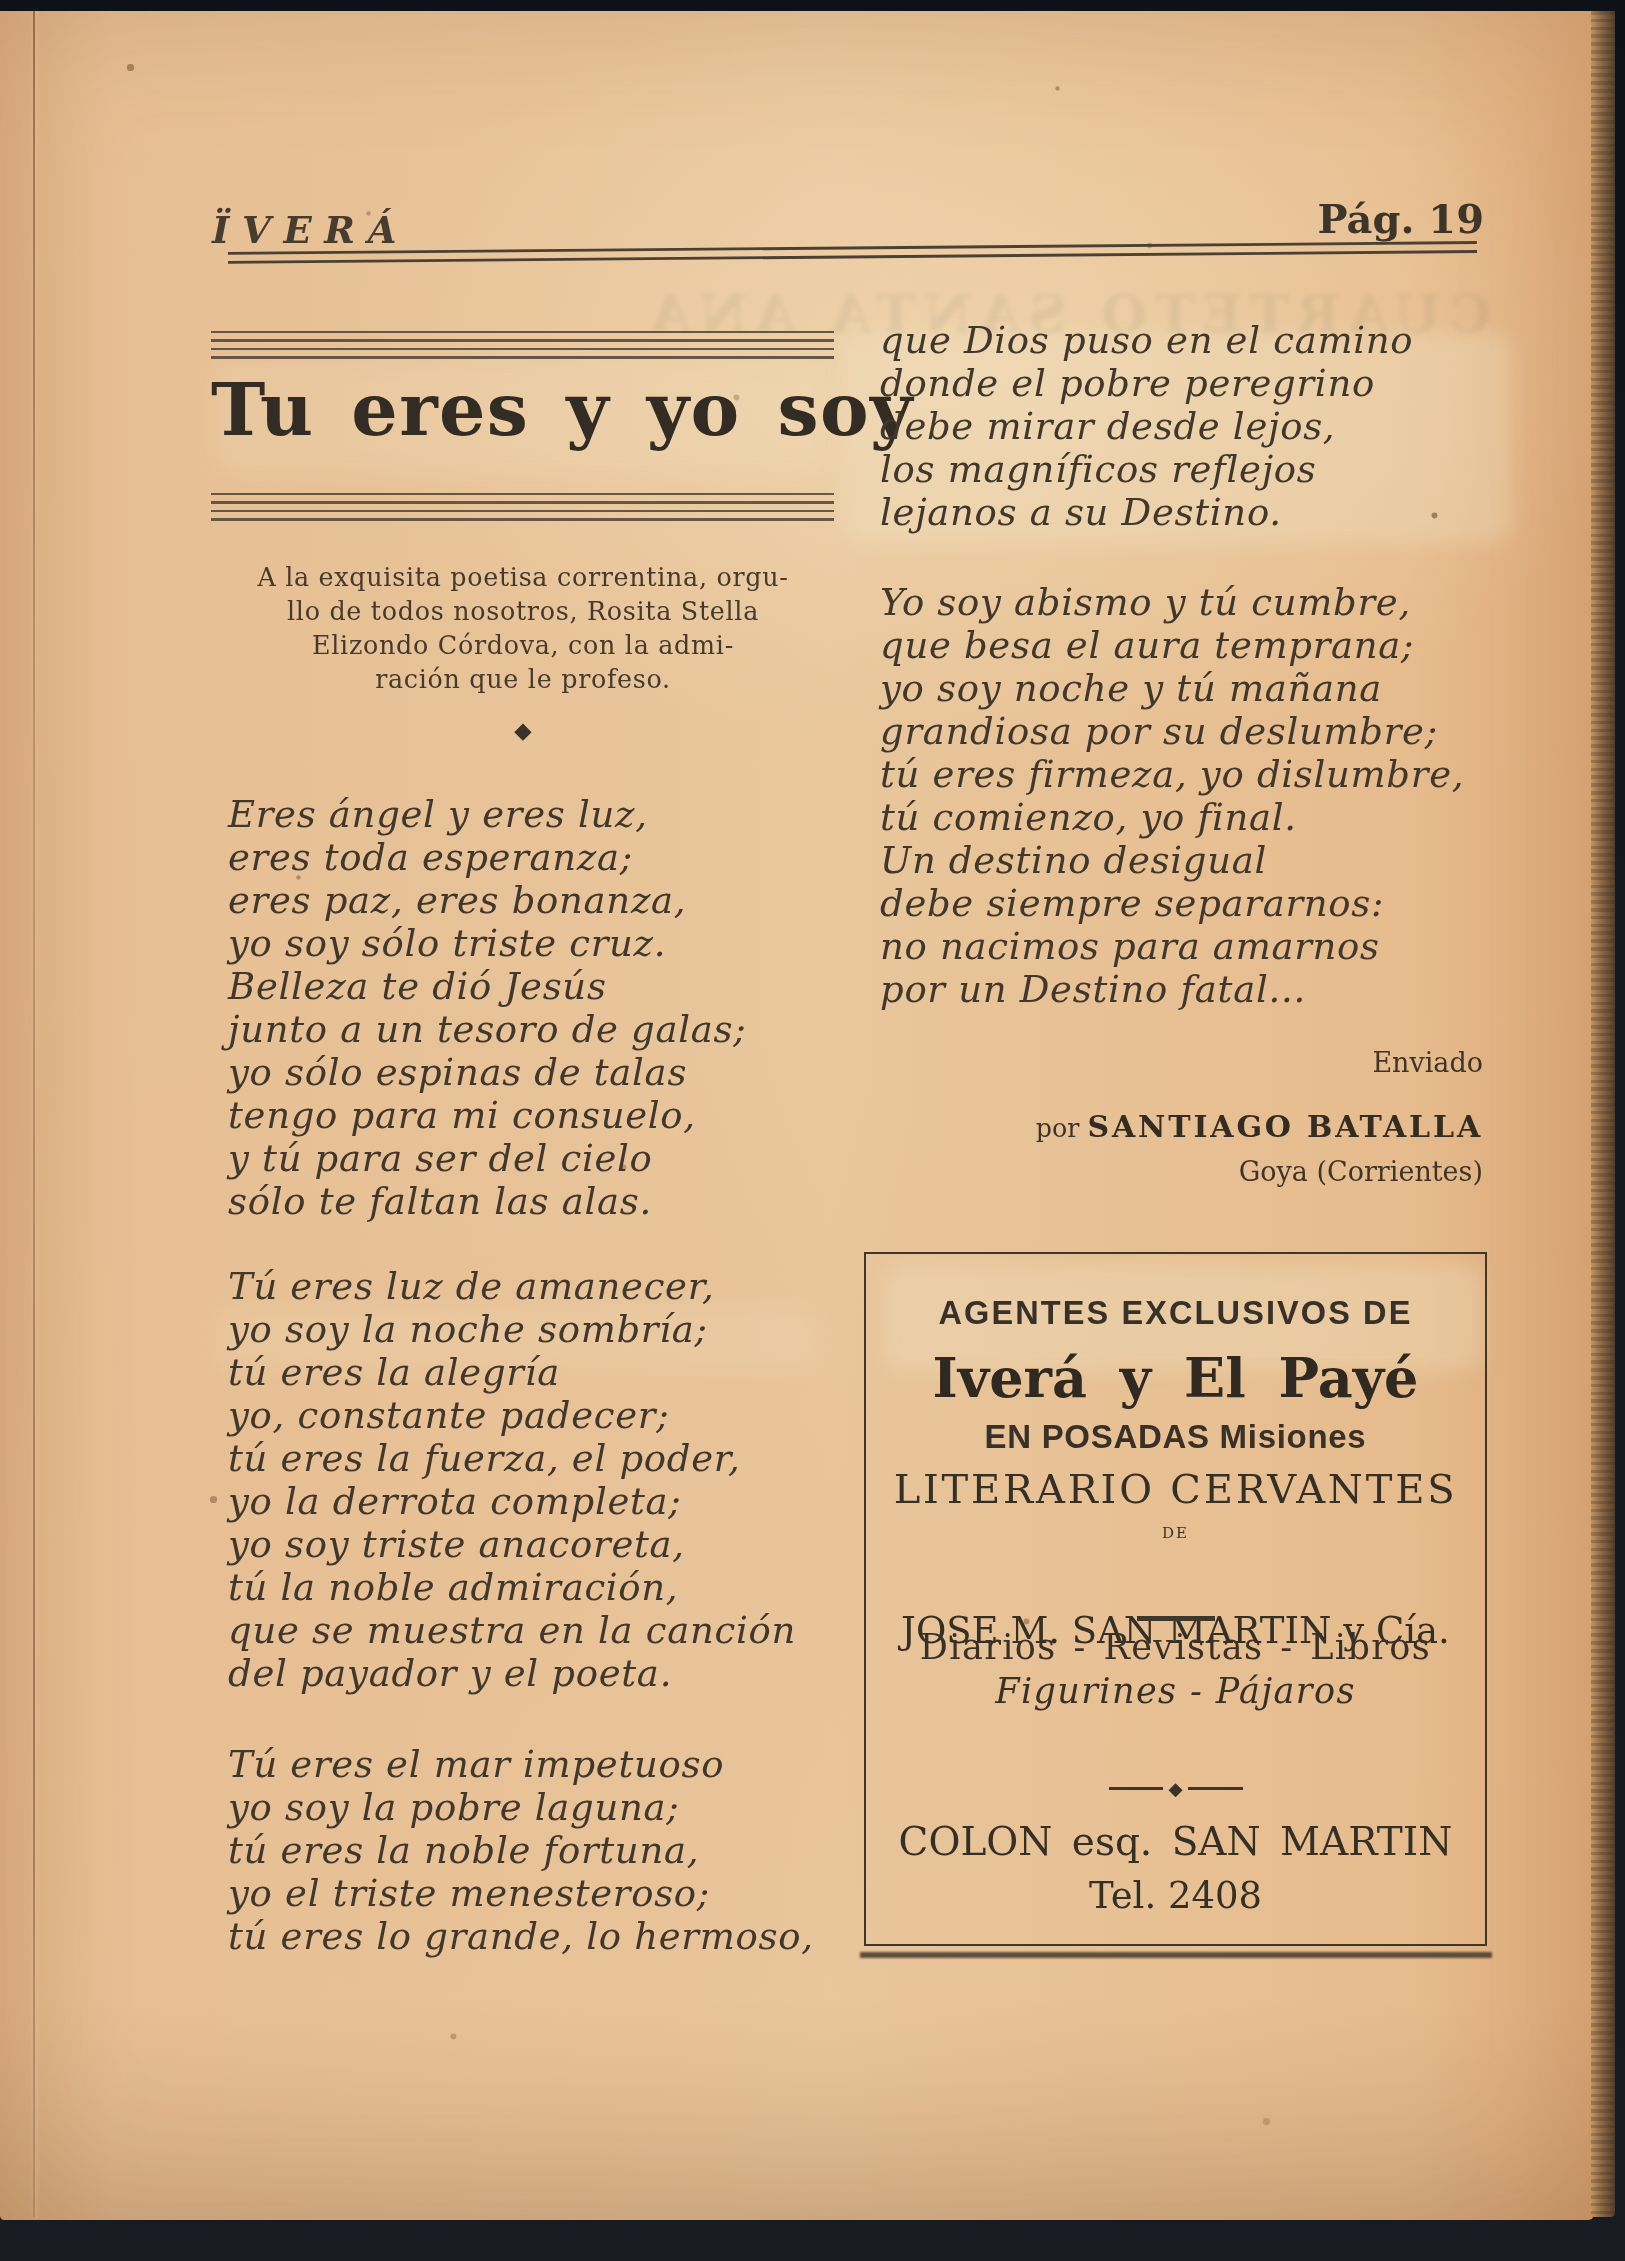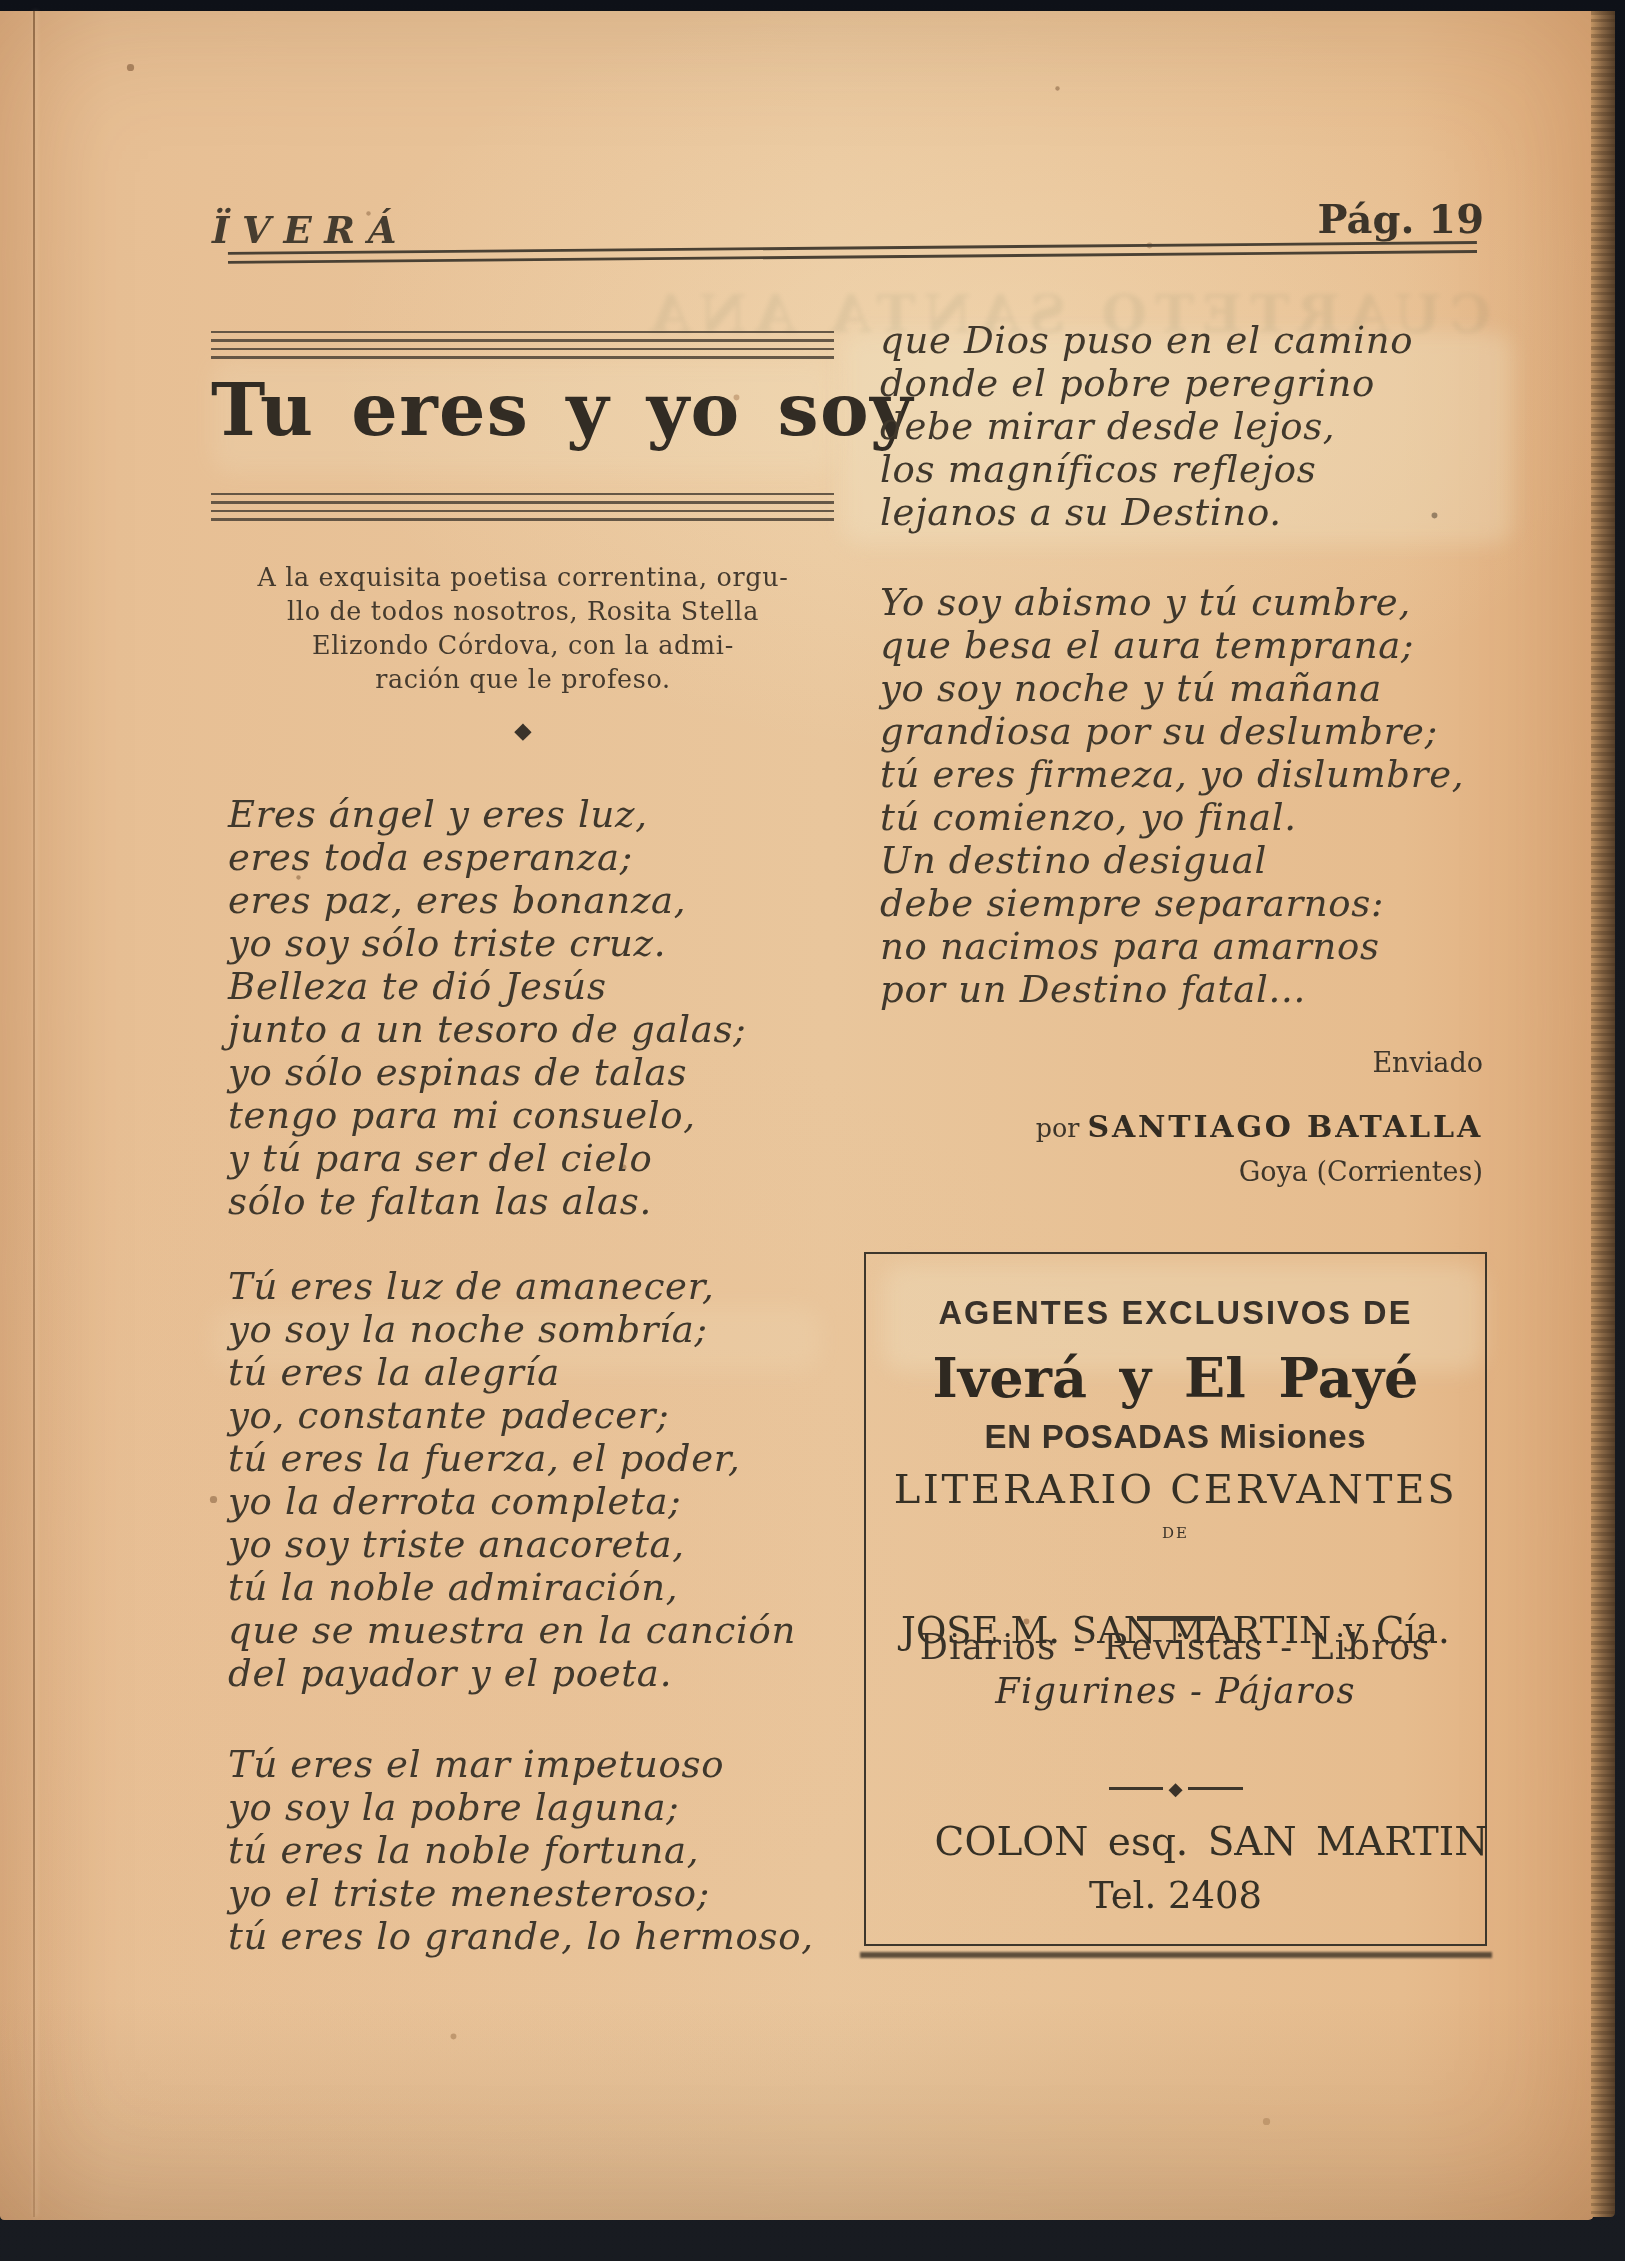--- a/index.html
+++ b/index.html
@@ -120,21 +120,21 @@
   .ad-loc{top:164px;font-family:"Liberation Sans",sans-serif;font-weight:bold;font-size:33px;letter-spacing:0.7px;}
   .ad-store{top:212px;font-size:40px;letter-spacing:2.8px;color:#353025;}
   .ad-of{top:270px;font-size:15px;letter-spacing:2.1px;}
   .ad-owner{top:315px;font-size:37px;color:#353025;margin-top:40px;}
   .ad-rule{top:362px;left:50%;width:78px;height:5px;margin-left:-39px;background:#3e372c;}
   .ad-prod1{top:373px;font-size:35px;letter-spacing:1.4px;word-spacing:4.2px;}
   .ad-prod2{top:417px;font-style:italic;font-size:35px;letter-spacing:1.4px;}
   .ad-prod3{top:465px;font-variant:small-caps;font-size:35px;letter-spacing:2.1px;color:#3a3229;}
   .ad-divider{top:524px;left:50%;width:134px;margin-left:-67px;display:flex;align-items:center;justify-content:center;gap:5.7px;color:#3a3229;font-size:18.4px;}
   .ad-divider::before,.ad-divider::after{content:"";flex:1;height:3.5px;background:#3e372c;}
-  .ad-address{top:565px;font-size:39px;word-spacing:7px;color:#353025;padding-left:36px;}
+  .ad-address{top:565px;font-size:39px;word-spacing:7px;color:#353025;}
   .ad-phone{top:620px;font-size:37px;color:#353025;}
 </style>
 </head>
 <body>
 
 <div class="scan">
 
   <div class="paper"></div>
   <div class="page-edge"></div>
 

